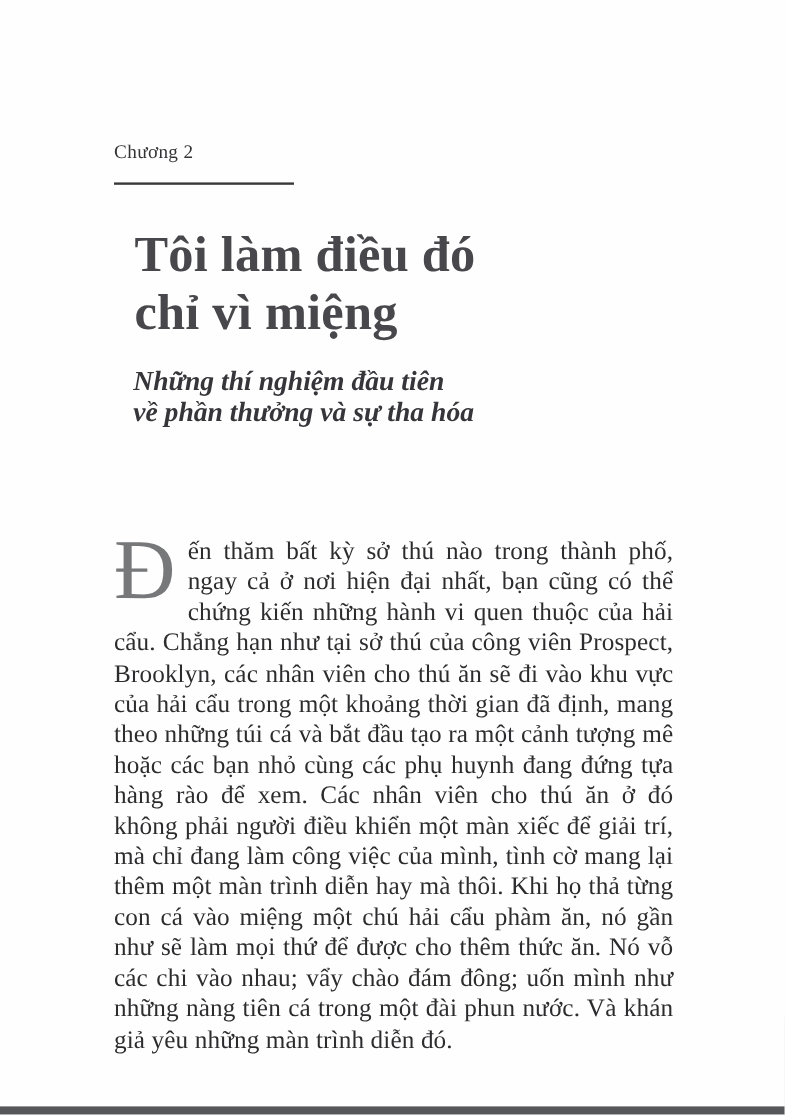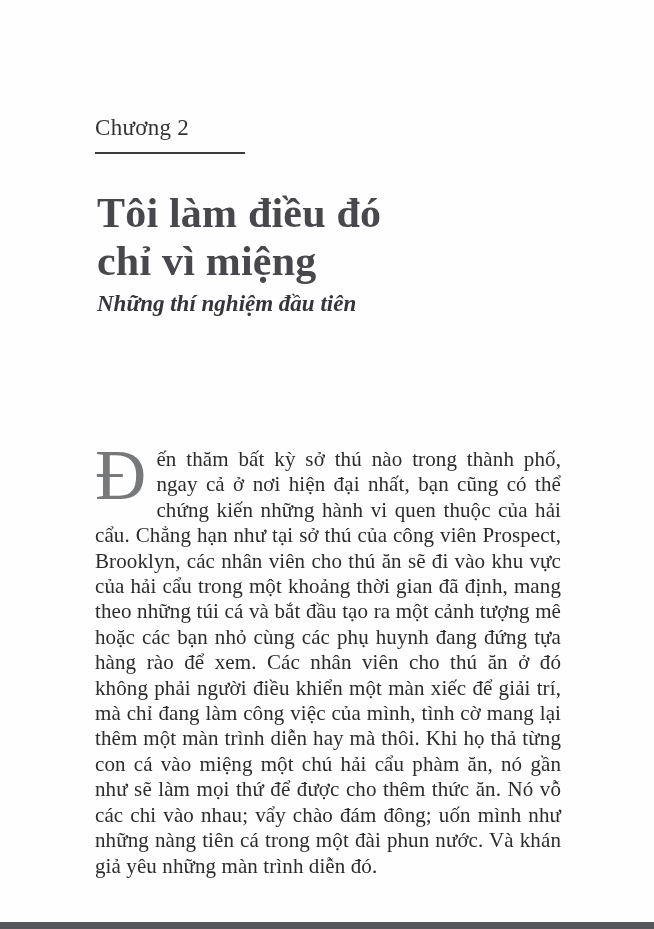--- a/index.html
+++ b/index.html
@@ -13,51 +13,51 @@
     height: 929px;
     margin: 0 auto;
     background: var(--page-bg, #fefefe);
     overflow: hidden;
     font-family: "Liberation Serif", "DejaVu Serif", serif;
   }
   .chapter-label {
     position: absolute;
     left: 95px;
     top: 114px;
-    font-size: 23px;
+    font-size: 16px;
     line-height: 28px;
     color: var(--chapter-text, #333335);
     letter-spacing: 0.3px;
   }
   .chapter-rule {
     position: absolute;
     left: 95px;
     top: 152px;
     width: 150px;
     height: 2px;
     background: var(--rule-color, #3a3a3c);
   }
   .page-title {
     position: absolute;
-    left: 97px;
+    left: 112px;
     top: 189px;
     width: 470px;
     margin: 0;
     font-size: 42px;
     line-height: 48px;
     font-weight: bold;
     color: var(--title-text, #48484c);
     letter-spacing: 0.2px;
   }
   .subtitle {
     position: absolute;
     left: 95px;
     top: 289px;
     width: 470px;
-    margin: 2px;
+    margin: 16px;
     font-style: italic;
     font-size: 23px;
     line-height: 26px;
     color: var(--subtitle-text, #35353a);
   }
   .body-block {
     position: absolute;
     left: 95px;
     top: 447px;
     width: 466px;
@@ -93,20 +93,21 @@
 
   <div class="chapter-rule"></div>
 
   <h1 class="page-title">
     <span>Tôi làm điều đó</span><br>
     <span>chỉ vì miệng</span>
   </h1>
 
   <h2 class="subtitle">
     <span>Những thí nghiệm đầu tiên</span><br>
+    <span>về phần thưởng và sự tha hóa</span>
   </h2>
 
   <div class="body-block">
     <span class="drop-cap">Đ</span><span>ến thăm bất kỳ sở thú nào trong thành phố, ngay cả ở nơi hiện đại nhất, bạn cũng có thể chứng kiến những hành vi quen thuộc của hải cẩu. Chẳng hạn như tại sở thú của công viên Prospect, Brooklyn, các nhân viên cho thú ăn sẽ đi vào khu vực của hải cẩu trong một khoảng thời gian đã định, mang theo những túi cá và bắt đầu tạo ra một cảnh tượng mê hoặc các bạn nhỏ cùng các phụ huynh đang đứng tựa hàng rào để xem. Các nhân viên cho thú ăn ở đó không phải người điều khiển một màn xiếc để giải trí, mà chỉ đang làm công việc của mình, tình cờ mang lại thêm một màn trình diễn hay mà thôi. Khi họ thả từng con cá vào miệng một chú hải cẩu phàm ăn, nó gần như sẽ làm mọi thứ để được cho thêm thức ăn. Nó vỗ các chi vào nhau; vẩy chào đám đông; uốn mình như những nàng tiên cá trong một đài phun nước. Và khán giả yêu những màn trình diễn đó.</span>
   </div>
 
   <div class="bottom-bar"></div>
 
 </div>
 

